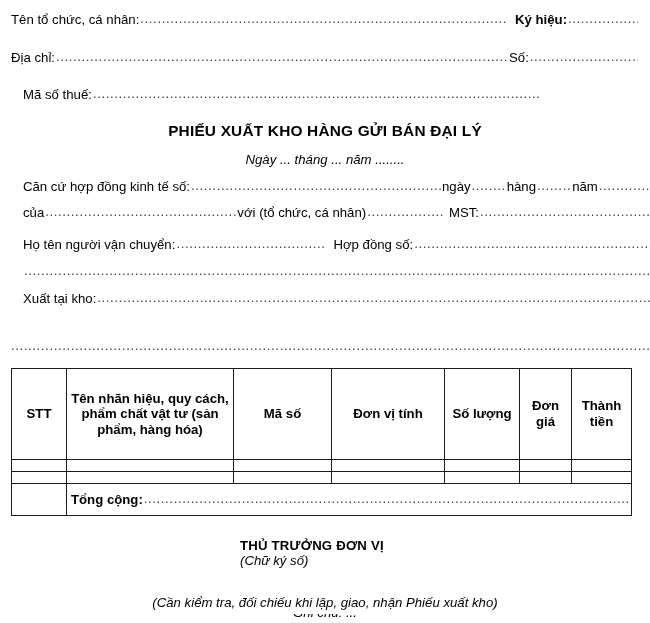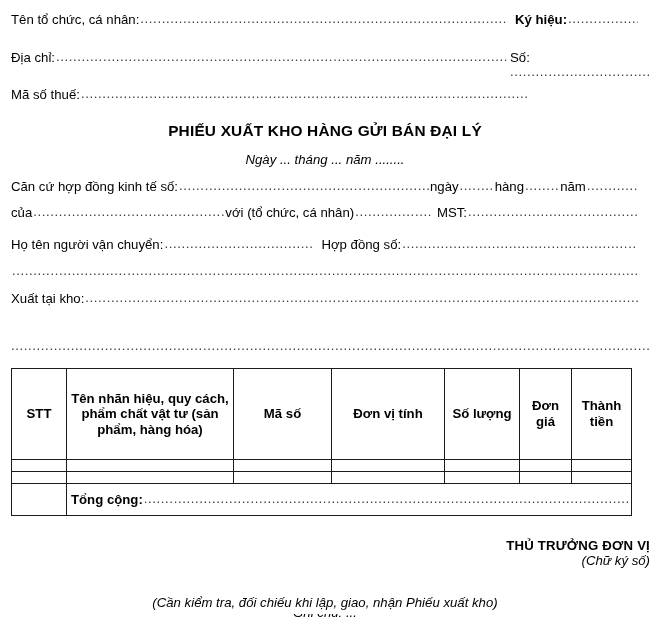--- a/index.html
+++ b/index.html
@@ -26,20 +26,21 @@
   
   .line {
     display: flex;
     align-items: flex-end;
     font-size: 13.2px;
     line-height: 1;
     white-space: nowrap;
     padding: 0 11px;
     box-sizing: border-box;
     width: 650px;
+    margin-left: 12px;
   }
   .lbl { flex: 0 0 auto; }
   .dots {
     flex: 1 1 auto;
     min-width: 6px;
     overflow: hidden;
     margin: 0 1px;
     letter-spacing: 0.6px;
     font-size: 13.2px;
     color: #3a3a3a;
@@ -115,21 +116,21 @@
   .total-inner {
     display: flex;
     align-items: baseline;
     white-space: nowrap;
     overflow: hidden;
   }
   .total-inner .dots { color: #3a3a3a; font-weight: normal; }
 
   
   .sig {
-    text-align: right;
+    text-align: left;
     font-size: 13.2px;
   }
   .sig-title { font-weight: bold; letter-spacing: 0.2px; }
   .sig-sub { font-style: italic; }
 
   .note {
     text-align: center;
     font-size: 13.2px;
     font-style: italic;
   }
@@ -176,21 +177,21 @@
       <span class="lbl" style="margin-left:6px;font-weight:bold;">Ký hiệu:</span>
       <span class="dots"></span>
     </div>
   </div>
 
   <div class="abs row-hdr" style="top:50px;">
     <div class="left-part">
       <span class="lbl">Địa chỉ:</span>
       <span class="dots"></span>
     </div>
-    <div class="right-part" style="width:130px;flex-direction:column;">
+    <div class="right-part" style="width:130px;">
       <span class="lbl">Số:</span>
       <span class="dots"></span>
     </div>
   </div>
 
   <div class="abs line" style="top:88px; width:540px;">
     <span class="lbl">Mã số thuế:</span>
     <span class="dots"></span>
   </div>
 

